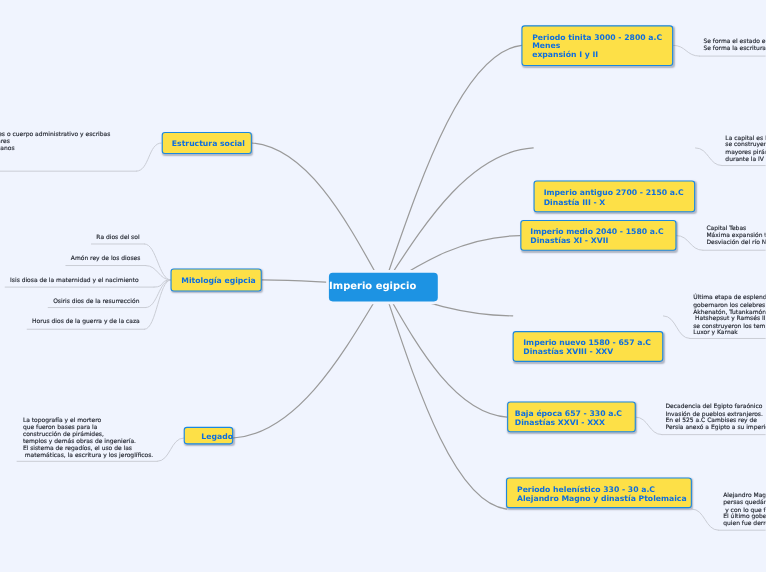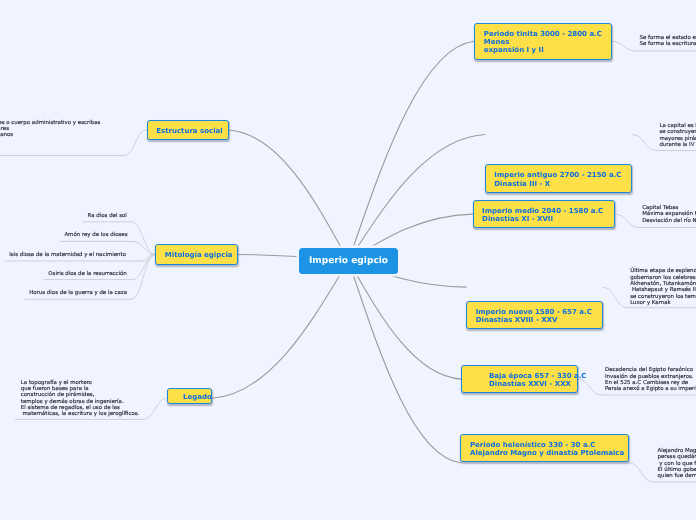--- a/index.html
+++ b/index.html
@@ -5,21 +5,21 @@
 <style>
   html,body{margin:0;padding:0;}
   body{width:696px;height:520px;overflow:hidden;background:#f0f4fe;
        font-family:"DejaVu Sans",sans-serif;
        -webkit-font-smoothing:antialiased;text-rendering:geometricPrecision;
        transform:translateZ(0);}
   #canvas{position:relative;width:696px;height:520px;overflow:hidden;}
   svg.links{position:absolute;left:0;top:0;width:696px;height:520px;pointer-events:none;}
   .node{position:absolute;box-sizing:border-box;}
   .root{background:#1d93e3;color:#ffffff;border-radius:3.5px;font-weight:bold;font-size:9.05px;
-        display:flex;align-items:center;justify-content:center;
+        display:flex;align-items:center;justify-content:flex-start;
         box-shadow:0 0 0 2.5px #f0f4fe;}
   .lvl1{background:#fde047;border:1.4px solid #1b87e0;border-radius:3px;color:#0d6ee0;
         font-weight:bold;font-size:7px;display:flex;flex-direction:column;
         justify-content:center;box-shadow:0.8px 1.1px 1.4px rgba(70,80,100,.38);}
   .lvl1 .ln{white-space:nowrap;line-height:8.3px;position:relative;top:1.1px;}
   .leaf{position:absolute;font-size:5.45px;color:#232730;line-height:6.3px;white-space:pre;
         -webkit-text-stroke:0.14px #232730;}
 </style>
 </head>
 <body>
@@ -76,21 +76,21 @@
     <div class="node lvl1" style="left: 472.5px; top: 200px; width: 142.5px; height: 28.3px; padding-left: 8.6px;">
       <div class="ln">Imperio medio 2040 - 1580 a.C</div>
       <div class="ln">Dinastías XI - XVII</div>
     </div>
     <div class="leaf" style="left: 642.2px; top: 205.2px;"><div>Capital Tebas</div><div>Máxima expansión territorial</div><div>Desviación del río Nilo</div></div>
     <div class="node lvl1" style="left: 466.1px; top: 273px; width: 137px; height: 28.3px; padding-left: 8.6px; margin-top: 28px;">
       <div class="ln">Imperio nuevo 1580 - 657 a.C</div>
       <div class="ln">Dinastías XVIII - XXV</div>
     </div>
     <div class="leaf" style="left: 630.2px; top: 268.4px;"><div>Última etapa de esplendor,</div><div>gobernaron los celebres faraones</div><div>Akhenatón, Tutankamón,</div><div> Hatshepsut y Ramsés II,</div><div>se construyeron los templos de</div><div>Luxor y Karnak</div></div>
-    <div class="node lvl1" style="left: 461px; top: 365px; width: 116.7px; height: 28.3px; padding-left: 27px;">
+    <div class="node lvl1" style="left: 461px; top: 365px; width: 116.7px; height: 28.3px; padding-left: 6px;">
       <div class="ln">Baja época 657 - 330 a.C</div>
       <div class="ln">Dinastías XXVI - XXX</div>
     </div>
     <div class="leaf" style="left: 605px; top: 367.3px;"><div>Decadencia del Egipto faraónico</div><div>Invasión de pueblos extranjeros.</div><div>En el 525 a.C Cambises rey de</div><div>Persia anexó a Egipto a su imperio</div></div>
     <div class="node lvl1" style="left: 460.4px; top: 434px; width: 168.6px; height: 28.3px; padding-left: 8.6px;">
       <div class="ln">Periodo helenístico 330 - 30 a.C</div>
       <div class="ln">Alejandro Magno y dinastía Ptolemaica</div>
     </div>
     <div class="leaf" style="left: 657.5px; top: 448px;"><div>Alejandro Magno vence a los</div><div>persas quedándose con Egipto</div><div> y con lo que fundó Alejandría.</div><div>El último gobernante fue Cleopatra</div><div>quien fue derrotada por Roma</div></div>
     <div class="node lvl1" style="left: 146.6px; top: 119.9px; width: 82.2px; height: 20.2px; padding-left: 8.6px;">

